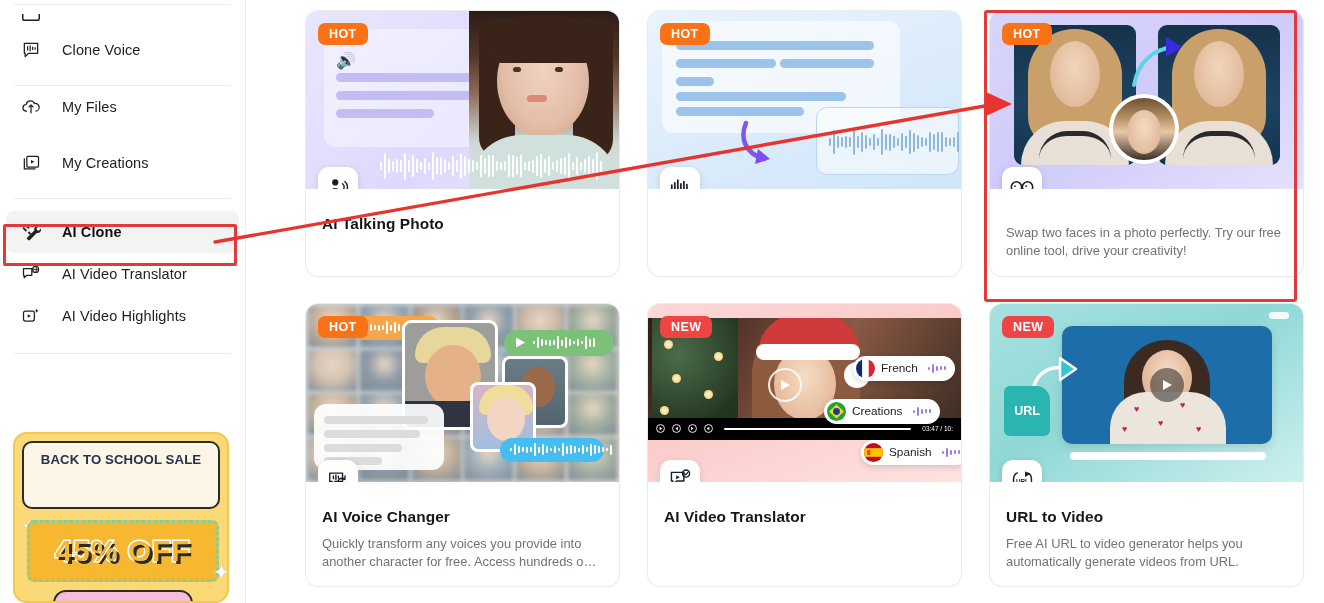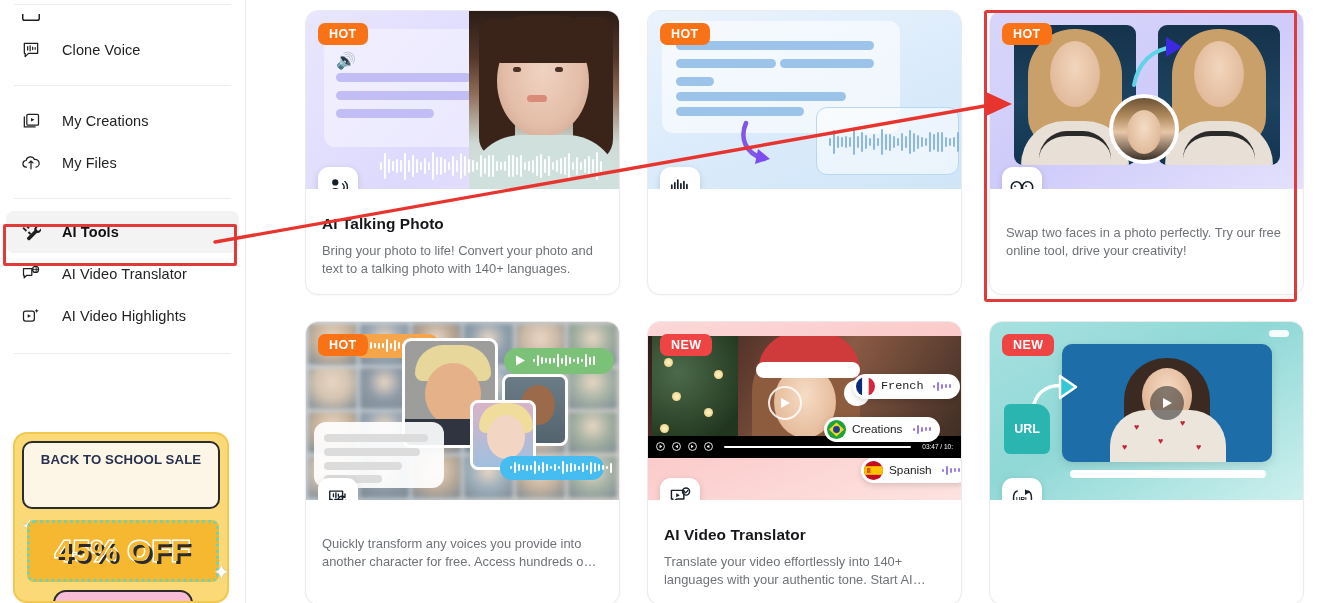--- a/index.html
+++ b/index.html
@@ -260,52 +260,52 @@
         <svg width="20" height="20" viewBox="0 0 24 24" fill="none" stroke="#1f1f1f" stroke-width="1.5">
           <path d="M4 4h16v12H9l-4 4v-4H4z" stroke-linejoin="round"></path>
           <path d="M8 8v4M11 7v6M14 8.5v3M17 9v2" stroke-linecap="round"></path>
         </svg>
       </span>
       <span class="lbl">Clone Voice</span>
     </div>
 
     <div class="side-divider" style="margin-top:14px;"></div>
 
+    <div class="nav-item">
+      <span class="ico">
+        <svg width="20" height="20" viewBox="0 0 24 24" fill="none" stroke="#1f1f1f" stroke-width="1.5">
+          <path d="M6.5 17a4 4 0 01-.3-8 5.2 5.2 0 019.9-1.3A3.6 3.6 0 0118 17" stroke-linecap="round"></path>
+          <path d="M12 19V9.5M12 9.5l-2.4 2.4M12 9.5l2.4 2.4" stroke-linecap="round" stroke-linejoin="round"></path>
+        </svg>
+      </span>
+      <span class="lbl">My Files</span>
+    </div>
+
     <div class="nav-item" style="margin-top:14px;">
       <span class="ico">
         <svg width="20" height="20" viewBox="0 0 24 24" fill="none" stroke="#1f1f1f" stroke-width="1.5">
           <rect x="7" y="4" width="14" height="13" rx="1.5"></rect>
           <path d="M4 7v12h13" stroke-linecap="round"></path>
           <path d="M12 8.3l4.2 2.2L12 12.7z" fill="#1f1f1f" stroke="none"></path>
         </svg>
       </span>
       <span class="lbl">My Creations</span>
     </div>
 
-    <div class="nav-item">
-      <span class="ico">
-        <svg width="20" height="20" viewBox="0 0 24 24" fill="none" stroke="#1f1f1f" stroke-width="1.5">
-          <path d="M6.5 17a4 4 0 01-.3-8 5.2 5.2 0 019.9-1.3A3.6 3.6 0 0118 17" stroke-linecap="round"></path>
-          <path d="M12 19V9.5M12 9.5l-2.4 2.4M12 9.5l2.4 2.4" stroke-linecap="round" stroke-linejoin="round"></path>
-        </svg>
-      </span>
-      <span class="lbl">My Files</span>
-    </div>
-
     <div class="side-divider" style="margin-top:14px;"></div>
 
     <div class="nav-item active" style="margin-top:12px;">
       <span class="ico">
         <svg width="21" height="21" viewBox="0 0 24 24" fill="#1f1f1f">
           <path d="M20.2 4.9a3.9 3.9 0 00-5 4.7l-8 8a1.4 1.4 0 000 2l.9.9a1.4 1.4 0 002 0l8-8a3.9 3.9 0 004.7-5l-2.4 2.4-2.1-.6-.6-2.1z"></path>
           <path d="M4.6 4.3l3.8 3.8 1.6-1.6-3.8-3.8zM3.2 5.7l3.8 3.8L5.4 11 1.6 7.2z" opacity=".95"></path>
           <path d="M9.3 10.6l2.4 2.4-1.6 1.6-2.4-2.4z"></path>
         </svg>
       </span>
-      <span class="lbl">AI Tools</span>
+      <span class="lbl">AI Clone</span>
     </div>
 
     <div class="nav-item">
       <span class="ico">
         <svg width="20" height="20" viewBox="0 0 24 24" fill="none" stroke="#1f1f1f" stroke-width="1.5">
           <path d="M3 5.5h10v8H7l-3.2 3v-3H3z" stroke-linejoin="round"></path>
           <circle cx="17.5" cy="6.5" r="3.6"></circle>
           <path d="M14 6.5h7M17.5 3c1.3 1.9 1.3 5.1 0 7" stroke-width="1.1"></path>
         </svg>
       </span>
@@ -424,21 +424,20 @@
               <circle cx="9" cy="7" r="3.4"></circle>
               <path d="M3.2 19c0-3.6 2.6-6 5.8-6s5.8 2.4 5.8 6z"></path>
               <g fill="none" stroke="#17202a" stroke-width="1.5" stroke-linecap="round">
                 <path d="M17 8.4a4.6 4.6 0 010 7.2M19.6 6a8 8 0 010 12"></path>
               </g>
             </svg>
           </div>
         </div>
         <div class="cbody">
           <div class="cname">AI Talking Photo</div>
-          <div class="cdesc">Bring your photo to life! Convert your photo and text to a talking photo with 140+ languages.</div>
         </div>
       </article>
 
       <article class="card">
         <div class="thumb t2">
           <span class="badge hot">HOT</span>
           <div class="panel"></div>
           <div class="bar" style="left:28px;top:30px;width:198px;"></div>
           <div class="bar" style="left:28px;top:48px;width:100px;"></div>
           <div class="bar" style="left:132px;top:48px;width:94px;"></div>
@@ -655,20 +654,21 @@
           <div class="tool-ico">
             <svg width="22" height="22" viewBox="0 0 24 24" fill="none" stroke="#17202a" stroke-width="1.5">
               <path d="M3 4.5h14v9h-8l-3.4 3.2V13.5H3z" stroke-linejoin="round"></path>
               <path d="M7 7.5v3M9.7 6.4v5.2M12.4 7.8v2.4" stroke-linecap="round"></path>
               <path d="M20.6 14.4a4.3 4.3 0 11-1.4-3.2" stroke-linecap="round"></path>
               <path d="M19.6 7.6v3.4h-3.4" stroke-linecap="round" stroke-linejoin="round"></path>
             </svg>
           </div>
         </div>
         <div class="cbody">
+          <div class="cname">AI Voice Changer</div>
           <div class="cdesc">Quickly transform any voices you provide into another character for free. Access hundreds o…</div>
         </div>
       </article>
 
       <article class="card">
         <div class="thumb t5">
           <span class="badge new">NEW</span>
           <div class="vid">
             <div class="tree"></div>
             <div class="dot" style="left:16px;top:22px;"></div>
@@ -701,21 +701,21 @@
                   <path d="M3.5 3v4L6.2 5z" fill="#fff"></path>
                 </svg>
               <svg width="9" height="9" viewBox="0 0 10 10">
                   <circle cx="5" cy="5" r="4.4" fill="none" stroke="#fff" stroke-width="1"></circle>
                   <path d="M3.4 4.2h1.2L6 3v4L4.6 5.8H3.4z" fill="#fff"></path>
                 </svg>
               <span style="flex:1;height:2px;background:#fff;border-radius:1px;margin:0 4px;"></span>
               <span style="font-size:6.5px;color:#fff;white-space:nowrap;">03:47 / 10:</span>
             </div>
           </div>
-          <div class="lang" style="left:205px;top:52px;font-family:Liberation Mono, monospace;">
+          <div class="lang" style="left:205px;top:52px;">
             <span class="flag">
               <svg width="19" height="19" viewBox="0 0 19 19">
                   <rect width="6.3" height="19" fill="#0b2b7a"></rect>
                   <rect x="6.3" width="6.4" height="19" fill="#fff"></rect>
                   <rect x="12.7" width="6.3" height="19" fill="#d6263b"></rect>
                 </svg>
             </span>
             <span>French</span>
             <span class="wave" id="w5a" style="position: static; height: 11px; margin-left: 4px; gap: 2px;">
                 <i style="height: 2.8px; background: rgb(154, 125, 232); width: 2px;"></i>
@@ -763,21 +763,20 @@
             <svg width="23" height="21" viewBox="0 0 24 22" fill="none" stroke="#17202a" stroke-width="1.5">
               <path d="M2.5 3.5h13v9h-7.6L4 16.2V12.5H2.5z" stroke-linejoin="round"></path>
               <path d="M7.5 6.6l3.8 2.1-3.8 2.1z" fill="#17202a" stroke="none"></path>
               <circle cx="17.8" cy="4.8" r="3.7"></circle>
               <path d="M16.2 4.9l1.2 1.2 2.3-2.4" stroke-linecap="round" stroke-linejoin="round" stroke-width="1.3"></path>
             </svg>
           </div>
         </div>
         <div class="cbody">
           <div class="cname">AI Video Translator</div>
-          <div class="cdesc">Translate your video effortlessly into 140+ languages with your authentic tone. Start AI…</div>
         </div>
       </article>
 
       <article class="card">
         <div class="thumb t6">
           <span class="badge new">NEW</span>
           <div class="nub"></div>
           <div class="screen">
             <div class="sgirl"></div>
               <div class="sface"></div>
@@ -800,20 +799,24 @@
           </svg>
           <div class="urlchip">URL</div>
           <div class="tool-ico">
             <svg width="23" height="22" viewBox="0 0 24 23" fill="none" stroke="#17202a" stroke-width="1.5">
               <path d="M6.5 4.2C4 5 2.6 7.2 2.6 11.5S4 18 6.5 18.8M17.5 4.2c2.5.8 3.9 3 3.9 7.3s-1.4 6.5-3.9 7.3" stroke-linecap="round"></path>
               <text x="12" y="15.4" font-size="6.6" fill="#17202a" stroke="none" text-anchor="middle" font-family="Liberation Sans, sans-serif" font-weight="700">URL</text>
               <path d="M14.6 2.4l5 3-5 3z" fill="#17202a" stroke="none"></path>
             </svg>
           </div>
         </div>
+        <div class="cbody">
+          <div class="cname">URL to Video</div>
+          <div class="cdesc">Free AI URL to video generator helps you automatically generate videos from URL.</div>
+        </div>
       </article>
 
     </div>
   </section>
 
   <div id="ann">
     <div id="box-tools"></div>
     <div id="box-card"></div>
     <svg width="1324" height="603" style="position:absolute;inset:0;">
       <line x1="215" y1="242" x2="996" y2="104" stroke="#e8342e" stroke-width="3.4" stroke-linecap="round"></line>

